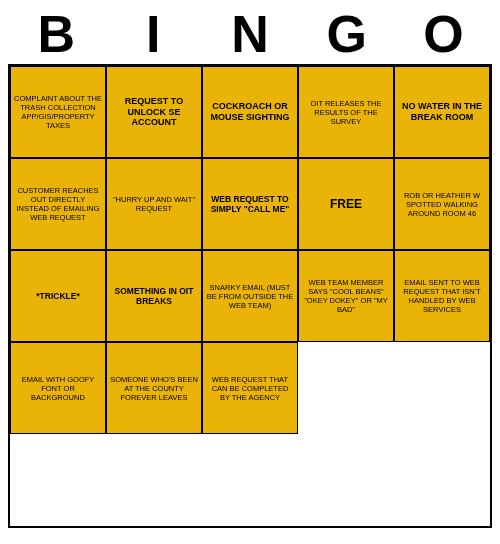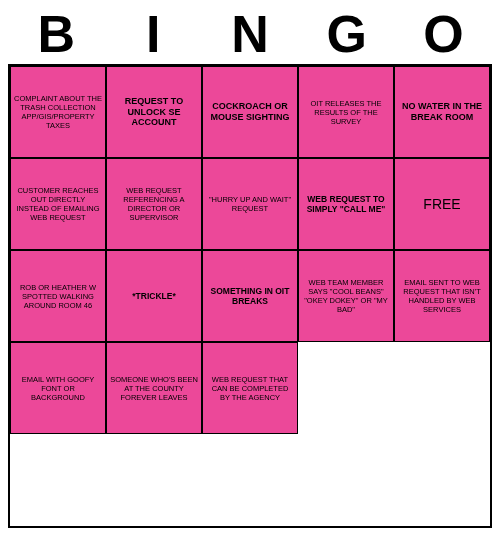--- a/index.html
+++ b/index.html
@@ -44,25 +44,25 @@
       display: flex;
       align-items: center;
       justify-content: center;
       text-align: center;
       padding: 3px;
       font-size: 7.5px;
       font-weight: normal;
       text-transform: uppercase;
       line-height: 1.2;
       color: #000;
-      background: #ec4899;
+      background: #eab308;
     }
     .bingo-cell.free {
-      font-size: 14px;
-      font-weight: normal;
+      font-size: 12px;
+      font-weight: bold;
     }
     .bingo-cell.large-text {
       font-size: 9px;
       font-weight: bold;
     }
     .bingo-cell.medium-bold {
       font-size: 8.5px;
       font-weight: bold;
     }
   </style>
@@ -77,25 +77,25 @@
   <span class="bingo-letter">O</span>
 </div>
 
 <div class="bingo-grid">
 <div class="bingo-cell">COMPLAINT ABOUT THE TRASH COLLECTION APP/GIS/PROPERTY TAXES</div>
     <div class="bingo-cell large-text">REQUEST TO UNLOCK SE ACCOUNT</div>
     <div class="bingo-cell large-text">COCKROACH OR MOUSE SIGHTING</div>
     <div class="bingo-cell">OIT RELEASES THE RESULTS OF THE SURVEY</div>
     <div class="bingo-cell large-text">NO WATER IN THE BREAK ROOM</div>
     <div class="bingo-cell">CUSTOMER REACHES OUT DIRECTLY INSTEAD OF EMAILING WEB REQUEST</div>
-    <div class="bingo-cell">WEB REQUEST REFERENCING A DIRECTOR OR SUPERVISOR</div>
     <div class="bingo-cell">"HURRY UP AND WAIT" REQUEST</div>
     <div class="bingo-cell medium-bold">WEB REQUEST TO SIMPLY "CALL ME"</div>
     <div class="bingo-cell free">FREE</div>
     <div class="bingo-cell">ROB OR HEATHER W SPOTTED WALKING AROUND ROOM 46</div>
     <div class="bingo-cell medium-bold">*TRICKLE*</div>
     <div class="bingo-cell medium-bold">SOMETHING IN OIT BREAKS</div>
+    <div class="bingo-cell">SNARKY EMAIL (MUST BE FROM OUTSIDE THE WEB TEAM)</div>
     <div class="bingo-cell">WEB TEAM MEMBER SAYS "COOL BEANS" "OKEY DOKEY" OR "MY BAD"</div>
     <div class="bingo-cell">EMAIL SENT TO WEB REQUEST THAT ISN'T HANDLED BY WEB SERVICES</div>
     <div class="bingo-cell">EMAIL WITH GOOFY FONT OR BACKGROUND</div>
     <div class="bingo-cell">SOMEONE WHO'S BEEN AT THE COUNTY FOREVER LEAVES</div>
     <div class="bingo-cell">WEB REQUEST THAT CAN BE COMPLETED BY THE AGENCY</div>
   </div>
 
 </body></html>

